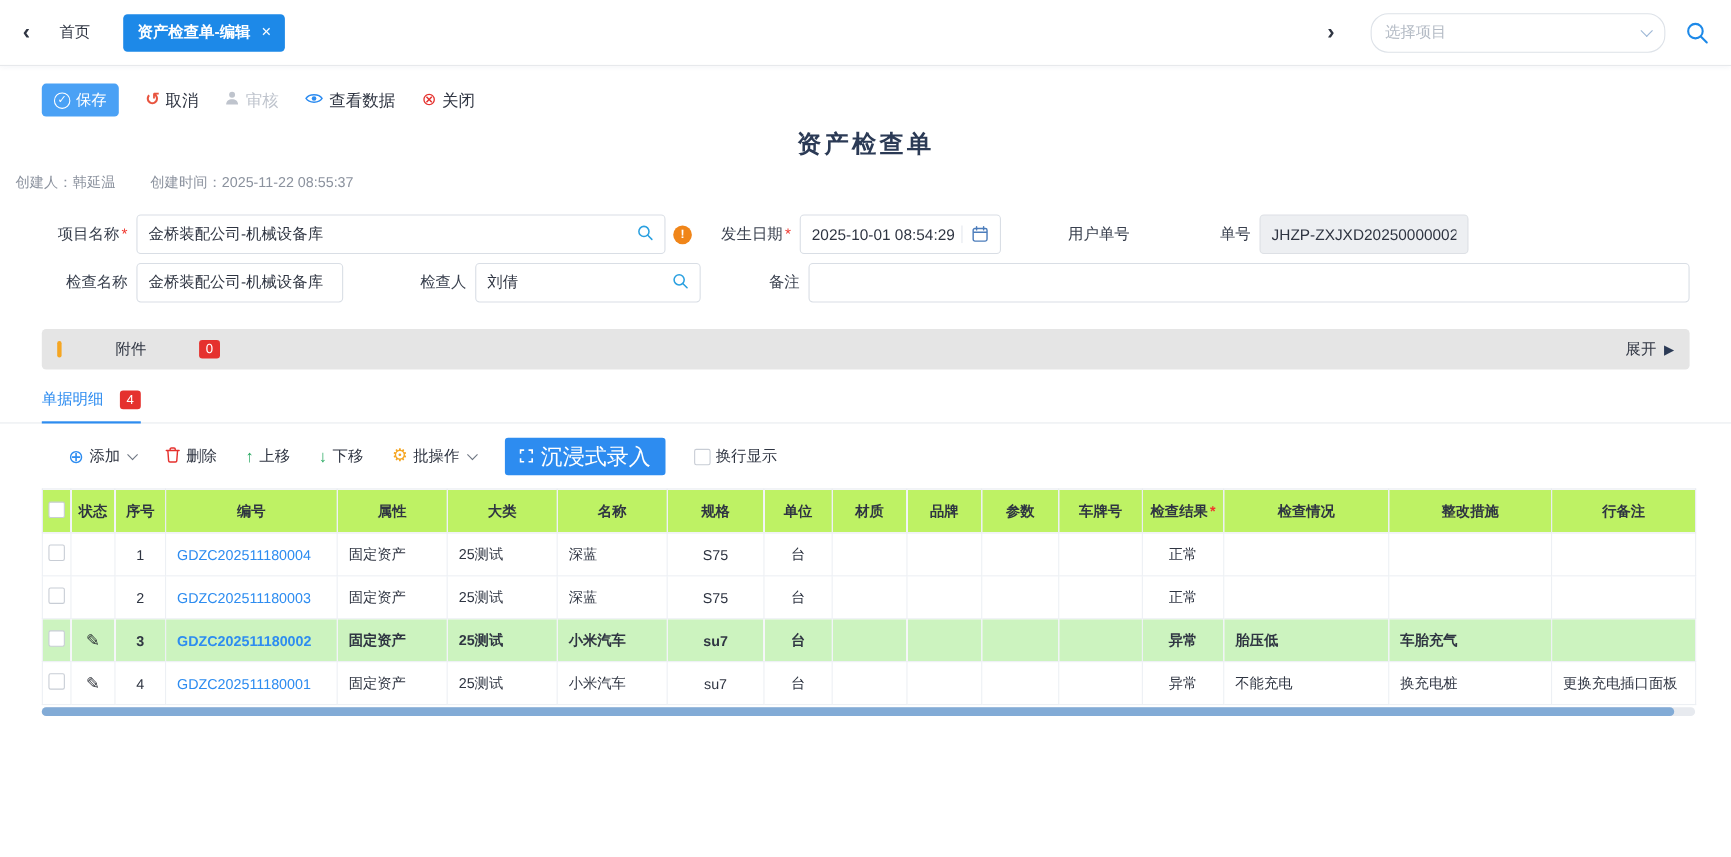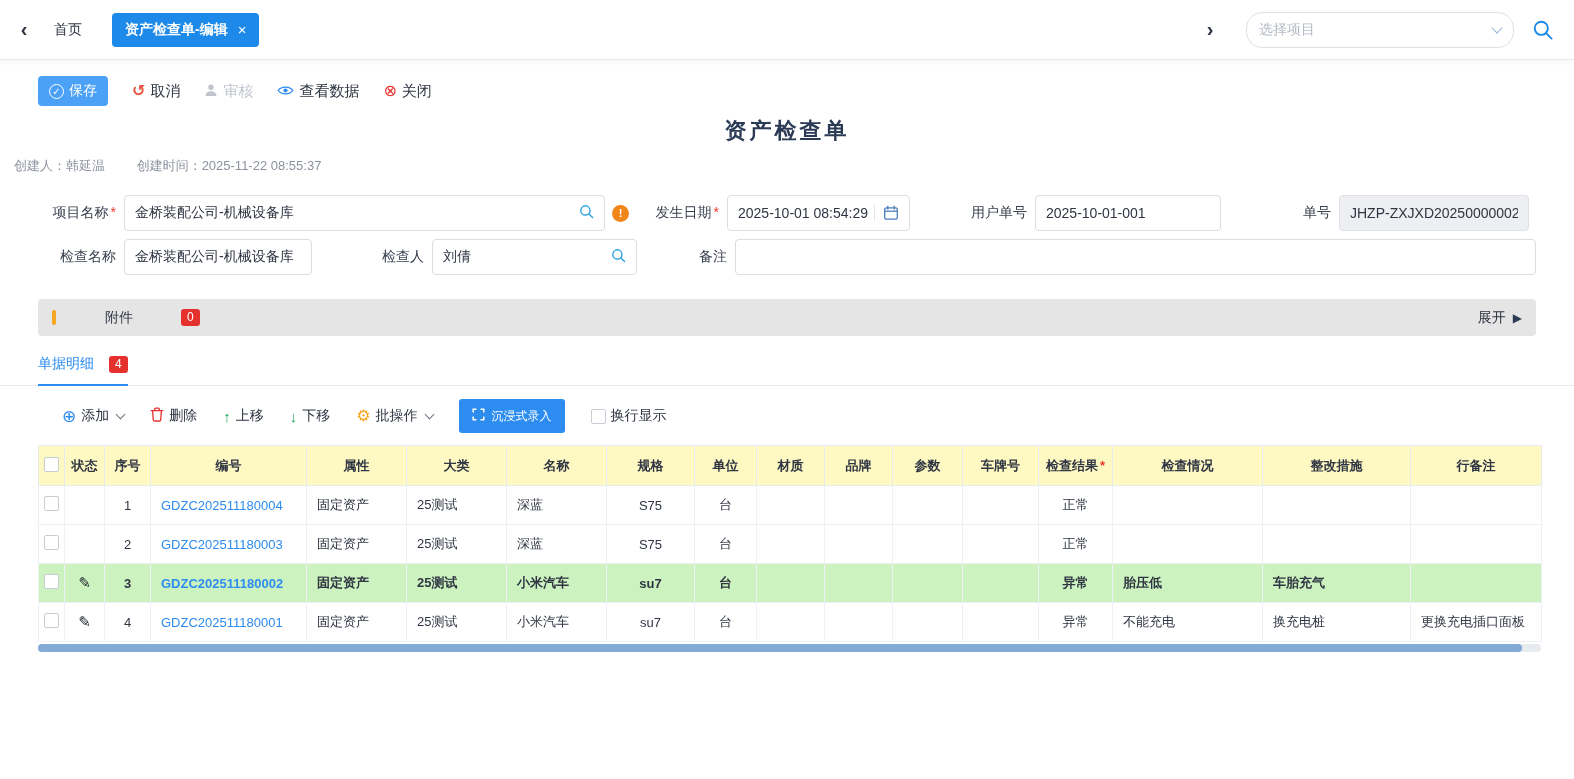--- a/index.html
+++ b/index.html
@@ -66,28 +66,28 @@
 
   
   .gtoolbar { display:flex; align-items:center; margin:13px 0 12px 62px; gap:26px; }
   .gitem { display:flex; align-items:center; gap:5px; font-size:14px; color:#2f3542; cursor:pointer; }
   .ic-plus { color:#2d8cf0; font-size:17px; line-height:1; }
   .ic-up, .ic-down { color:#27a860; font-weight:bold; font-size:15px; line-height:1; }
   .ic-gear { color:#f5a623; font-size:16px; line-height:1; }
   .caret-sm { width:7px; height:7px; border-right:1.4px solid #6e7682; border-bottom:1.4px solid #6e7682;
               transform:rotate(45deg); margin-top:-3px; margin-left:3px; }
   .btn-imm { background:#2d8cf0; color:#fff; border:none; height:34px; padding:0 13px; border-radius:3px;
-             display:flex; align-items:center; gap:7px; font-size:12px; cursor:pointer; }
+             display:flex; align-items:center; gap:7px; font-size:20px; cursor:pointer; }
   .cb { width:15px; height:15px; border:1px solid #c8cdd5; border-radius:2px; background:#fff;
         display:inline-block; flex:0 0 auto; cursor:pointer; }
 
   
   .gridwrap { margin:0 33px 0 38px; }
   table { width:1503px; table-layout:fixed; border-collapse:collapse; font-size:13px; }
-  th { background:#fef9c3; height:40px; color:#2f3542; font-weight:bold; border:1px solid #e8ecf1;
+  th { background:#bef264; height:40px; color:#2f3542; font-weight:bold; border:1px solid #e8ecf1;
        text-align:center; overflow:hidden; white-space:nowrap; }
   td { height:39px; border:1px solid #edf0f4; text-align:center; color:#2f3542;
        overflow:hidden; white-space:nowrap; }
   td.cell-left { text-align:left; padding-left:10px; padding-right:4px; }
   tr.selected td { background:#ccf3bf; font-weight:bold; }
   .code-link { color:#2d8cf0; cursor:pointer; }
   .pencil { font-size:15px; color:#1d2129; cursor:pointer; }
   .hscroll { margin:2px 33px 0 38px; width:1503px; height:8px; background:#e7eaef; border-radius:4px; position:relative; }
   .hthumb { position:absolute; left:0; top:0; width:1484px; height:8px; background:#82abd6; border-radius:4px; cursor:grab; }
 </style>
@@ -173,23 +173,20 @@
       <span style="border-left:1px solid #e4e8ee; padding-left:8px; display:flex;">
         <svg width="16" height="16" viewBox="0 0 16 16">
             <rect x="1.7" y="2.8" width="12.6" height="11.4" rx="1.6" fill="none" stroke="#4c7dbb" stroke-width="1.3"></rect>
             <line x1="1.7" y1="6.2" x2="14.3" y2="6.2" stroke="#4c7dbb" stroke-width="1.3"></line>
             <line x1="4.8" y1="1.2" x2="4.8" y2="4" stroke="#4c7dbb" stroke-width="1.3" stroke-linecap="round"></line>
             <line x1="11.2" y1="1.2" x2="11.2" y2="4" stroke="#4c7dbb" stroke-width="1.3" stroke-linecap="round"></line>
           </svg>
       </span>
     </div>
     <span class="flabel" style="width:75px; margin-left:42px">用户单号</span>
-    <div class="inp" style="width:186px; margin-left:8px">
-      <span class="val">2025-10-01-001</span>
-    </div>
     <span class="flabel" style="width:40px; margin-left:70px">单号</span>
     <div class="inp ro" style="width:190px; margin-left:8px">
       <span class="val">JHZP-ZXJXD20250000002</span>
     </div>
   </div>
 
   <div class="frow">
     <span class="flabel" style="width:78px">检查名称</span>
     <div class="inp" style="width:188px; margin-left:8px">
       <span class="val">金桥装配公司-机械设备库</span>

